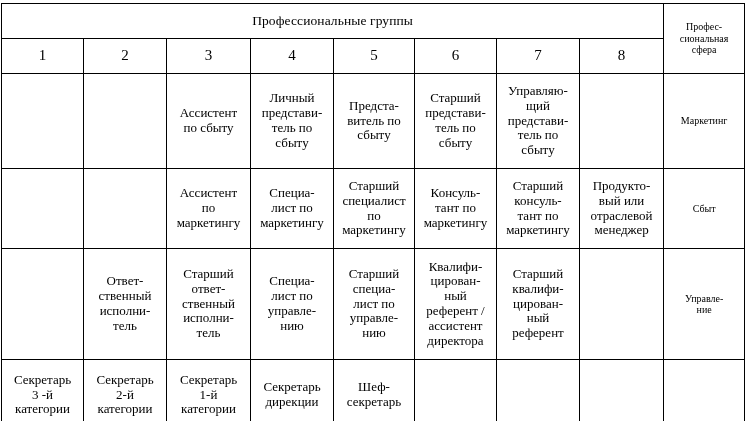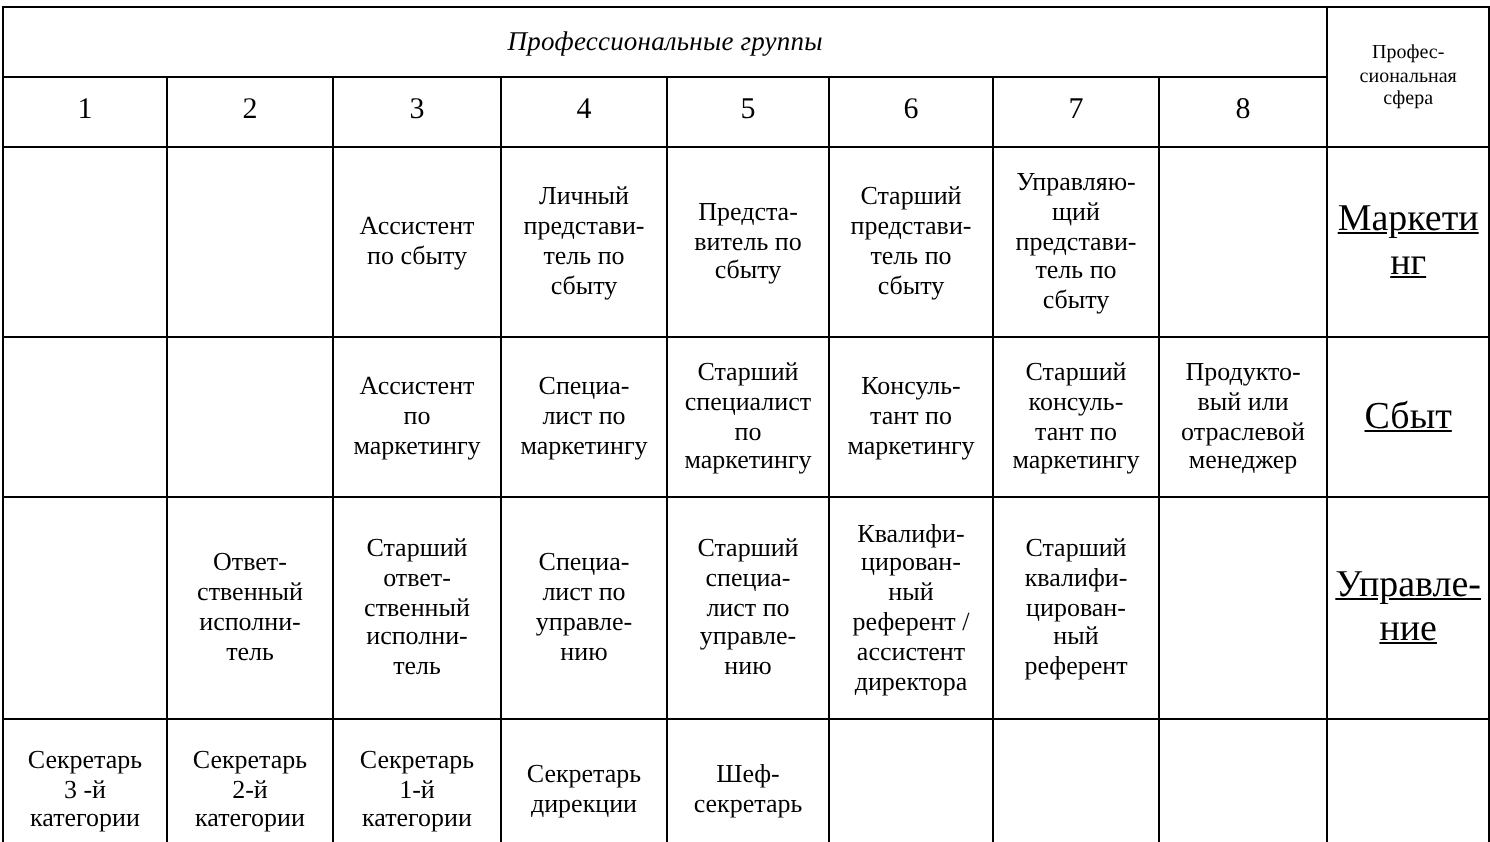--- a/index.html
+++ b/index.html
@@ -55,21 +55,20 @@
   col.c7 { width: 83px; }
   col.c8 { width: 84px; }
   col.csphere { width: 81px; }
 
   
   .hdr-group {
     font-weight: bold;
     font-size: 13.5px;
     height: 30px;
     letter-spacing: 0.1px;
-    font-style: italic;
   }
   .hdr-sphere {
     font-weight: bold;
     font-size: 10px;
     line-height: 1.2;
   }
   .hdr-num {
     font-weight: bold;
     font-size: 15px;
     height: 30px;
@@ -78,22 +77,21 @@
   
   .r1 { height: 95px; }
   .r2 { height: 80px; }
   .r3 { height: 111px; }
   .r4 { height: 71px; }
 
   td.cell {
     font-size: 13px;
   }
   td.sphere {
-    font-size: 19px;
-    text-decoration: underline;
+    font-size: 10px;
   }
 </style>
 </head>
 <body>
 
 <div class="table-wrap">
   <table class="grid">
     <colgroup>
       <col class="c1">
         <col class="c2">

